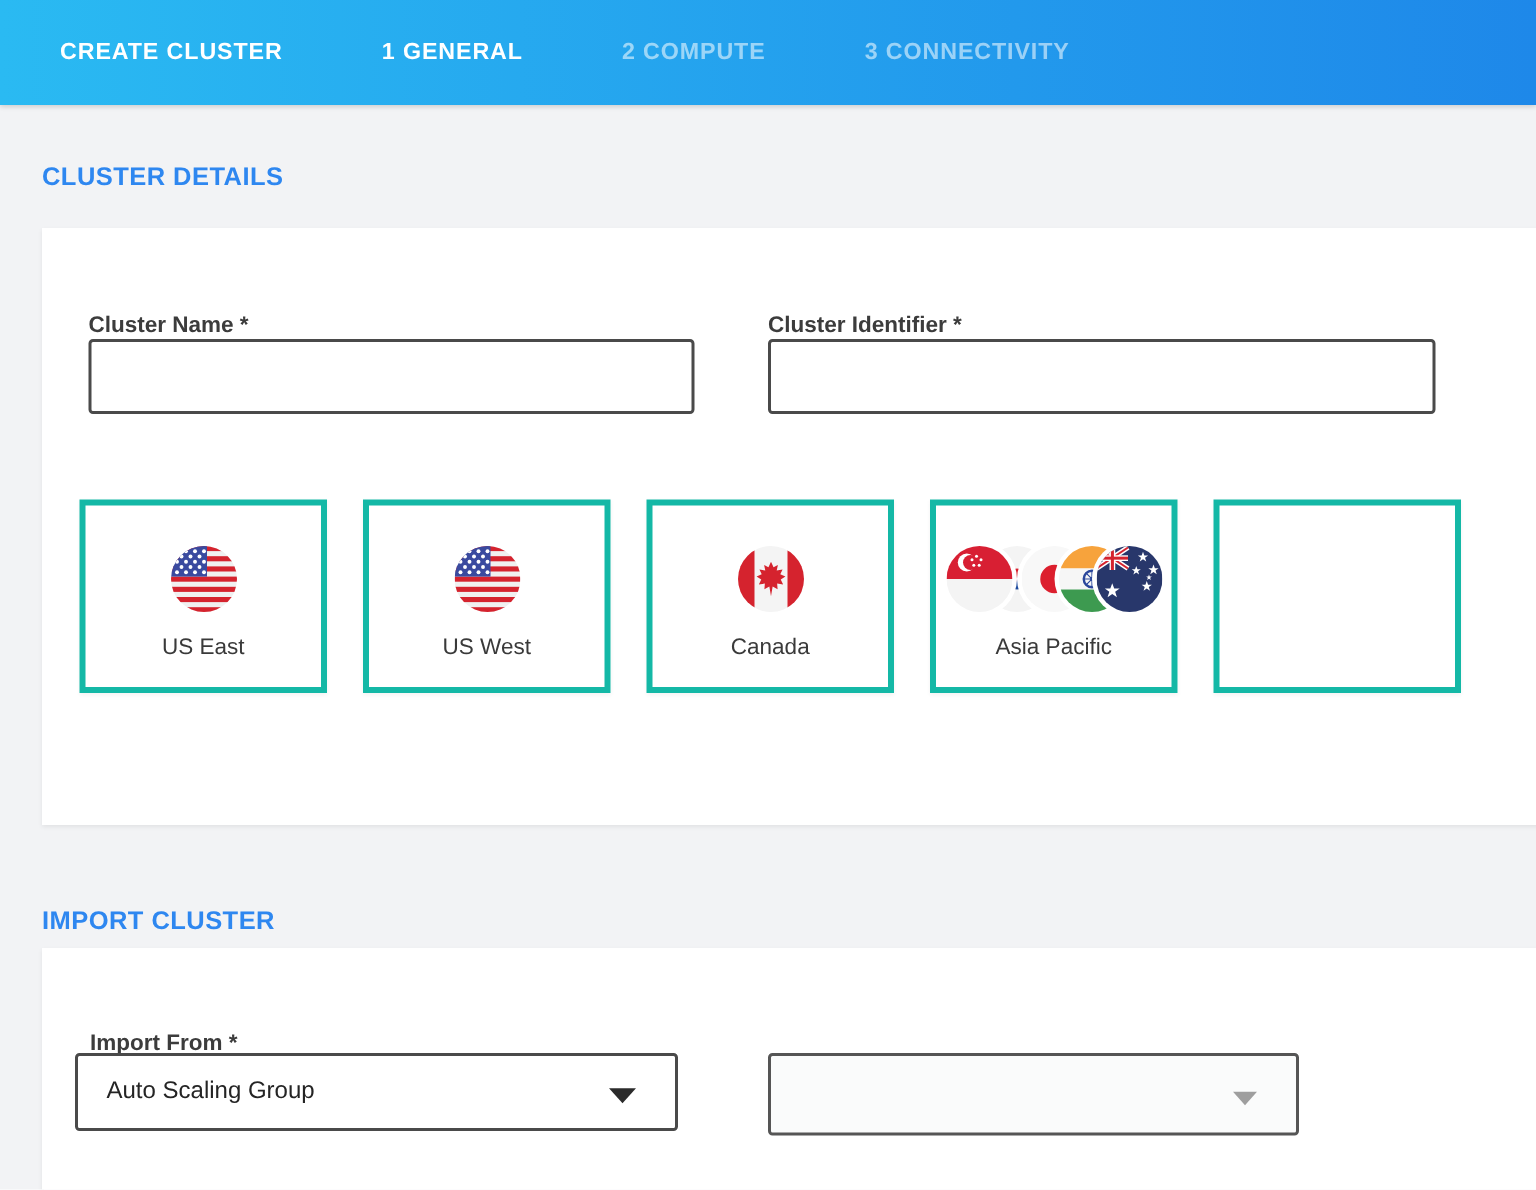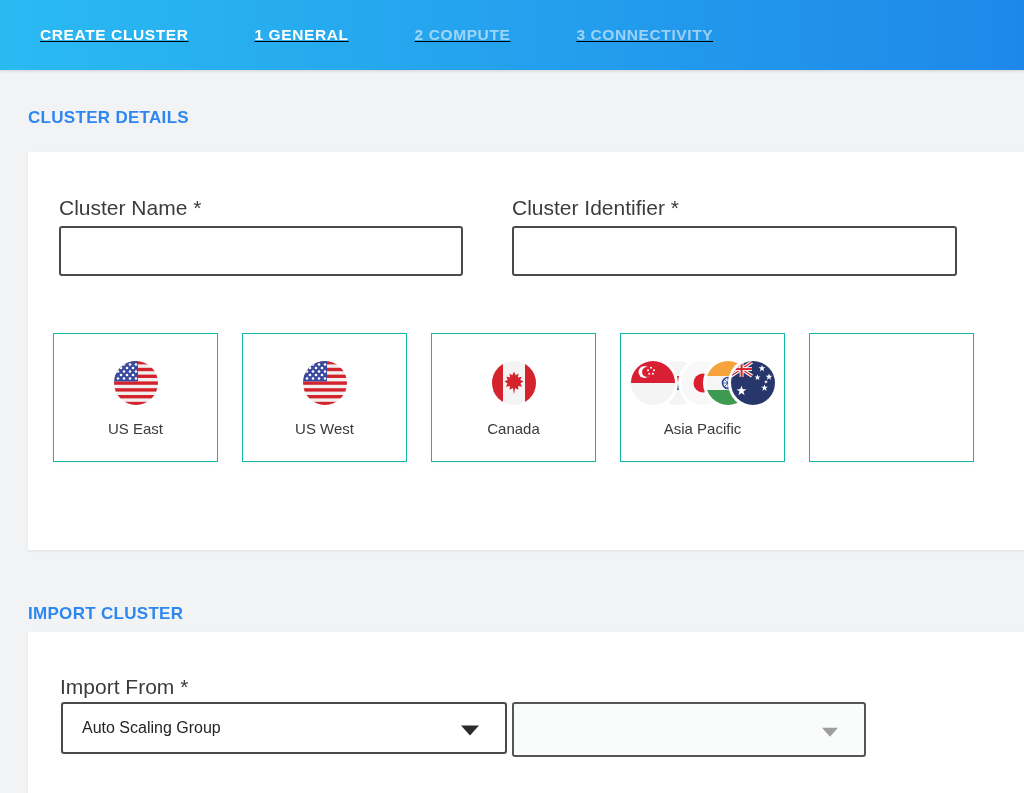--- a/index.html
+++ b/index.html
@@ -10,21 +10,20 @@
     position:relative;
   }
 
   
   .header {
     position:absolute; left:0; top:0; width:1024px; height:70px;
     background:linear-gradient(90deg,#2abaf2 0%,#1e88e9 100%);
     display:flex; align-items:center;
     box-shadow:0 1px 3px rgba(0,0,0,.15);
     z-index:10;
-    text-decoration:underline;
   }
   .tab {
     font-size:15.5px; font-weight:bold; letter-spacing:.6px;
     color:rgba(255,255,255,.55); cursor:pointer; white-space:nowrap;
   }
   .tab.active { color:#ffffff; }
   .tab-title { margin-left:40px; }
   .tab + .tab { margin-left:66px; }
 
   
@@ -36,34 +35,34 @@
   #heading-import  { top:604px; }
 
   .panel {
     position:absolute; left:28px; width:1060px; background:#ffffff;
     box-shadow:0 1px 3px rgba(0,0,0,.07);
   }
   #panel-details { top:152px; height:398px; }
   #panel-import  { top:632px; height:200px; }
 
   .field-label {
-    position:absolute; font-size:21px; font-weight:400; color:#3c3c3c;
+    position:absolute; font-size:15px; font-weight:700; color:#3c3c3c;margin-top:12px;
   }
   .text-input {
     position:absolute; height:50px; border:2px solid #4a4a4a; border-radius:3px;
     background:#fff; font-size:16px; color:#222; padding:0 14px; outline:none;
   }
 
   
   .region-row {
     position:absolute; left:25px; top:181px; display:flex; gap:24px;
   }
   .region-card {
     width:165px; height:129px; background:#fff;
-    border:1px solid #14b8a6; box-shadow:0 1px 3px rgba(0,0,0,.05);
+    border:4px solid #14b8a6; box-shadow:0 1px 3px rgba(0,0,0,.05);
     position:relative; flex:0 0 auto; cursor:pointer;
   }
   .region-label {
     position:absolute; left:0; top:86px; width:100%;
     text-align:center; font-size:15px; color:#3a3a3a;
   }
   .flag {
     width:44px; height:44px; border-radius:50%; overflow:hidden;
     background:#fff;
   }
@@ -312,21 +311,21 @@
     <div class="region-card"></div>
 
   </div>
 </div>
 
 <div class="section-heading" id="heading-import">IMPORT CLUSTER</div>
 
 <div class="panel" id="panel-import">
   <label class="field-label" style="left:32px; top:43px;">Import From *</label>
 
-  <div class="dropdown" style="left:33px; top:70px; width:446px; height:52px;">
+  <div class="dropdown" style="left:22px; top:70px; width:402px; height:52px;">
     <span class="value">Auto Scaling Group</span>
     <span class="caret"></span>
   </div>
 
   <div class="dropdown" id="dropdown-secondary" style="left:484px; top:70px; width:354px; height:55px;">
     <span class="value"></span>
     <span class="caret"></span>
   </div>
 </div>
 

